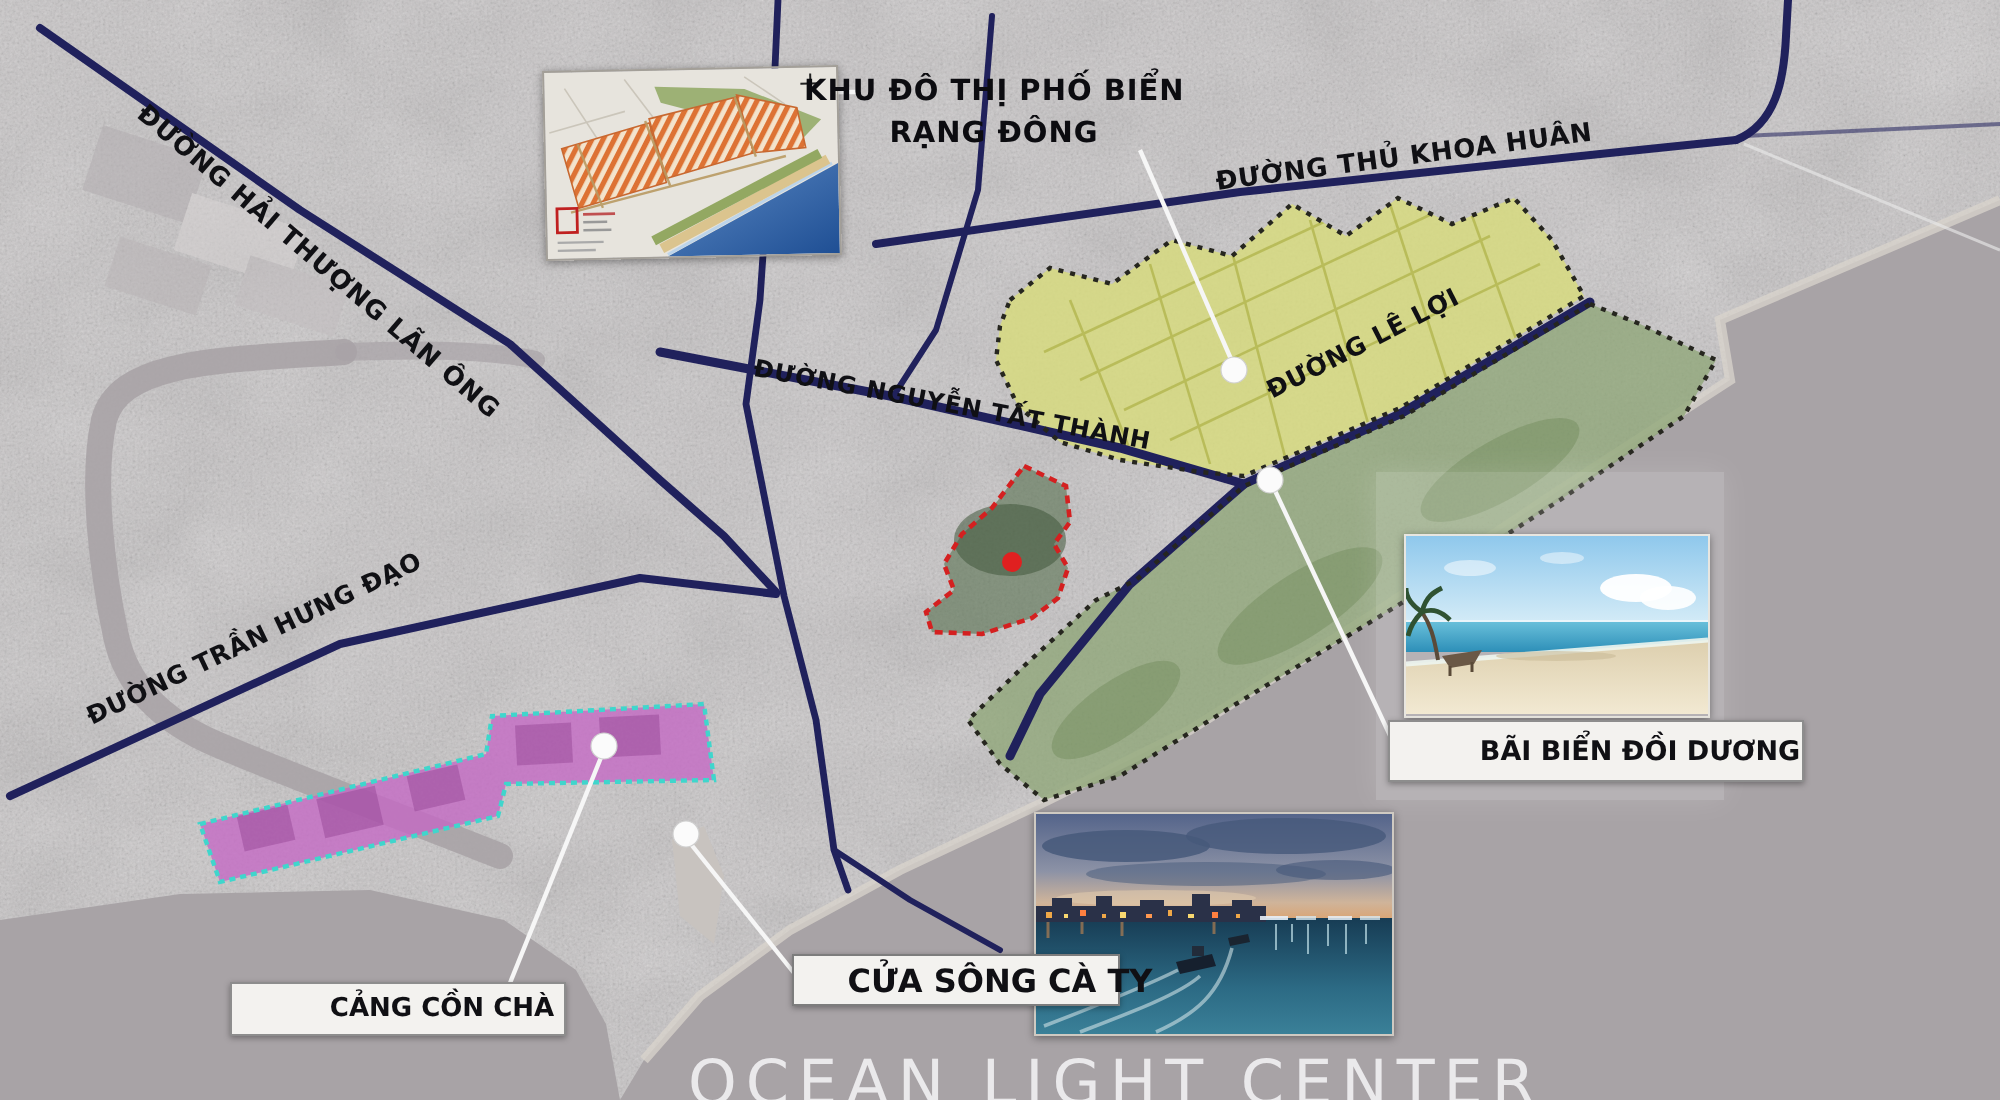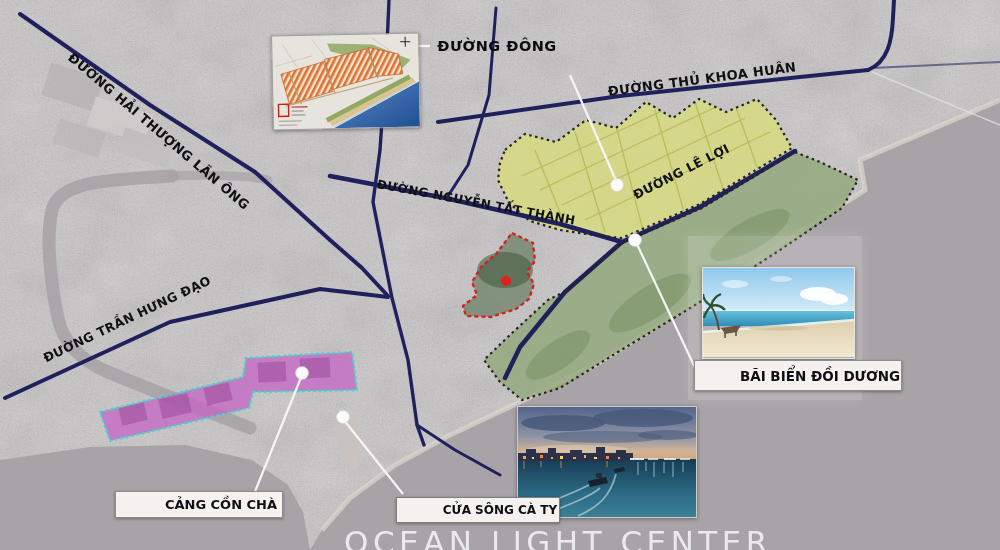--- a/index.html
+++ b/index.html
@@ -316,33 +316,34 @@
       <path d="M96,62 L106,60 L107,64 L97,66 Z" fill="#1a2430"></path>
     </g>
     <g stroke="#cfe2e6" stroke-width="1.8" fill="none" opacity="0.6">
       <path d="M4,106 C30,96 55,86 71,78"></path>
       <path d="M22,109 C48,99 72,90 82,81"></path>
       <path d="M60,109 C80,100 92,90 98,67"></path>
     </g>
   </svg>
 
   <div class="project-label">
-    <div>ĐƯỜNG ĐÔNG</div>
+    <div>KHU ĐÔ THỊ PHỐ BIỂN</div>
+    <div>RẠNG ĐÔNG</div>
   </div>
 
   <div class="road-label" style="left:70px;top:48px;font-size:13px;transform:rotate(40.5deg)">ĐƯỜNG HẢI THƯỢNG LÃN ÔNG</div>
 
   <div class="road-label" style="left:608px;top:84px;font-size:13px;transform:rotate(-7.5deg)">ĐƯỜNG THỦ KHOA HUÂN</div>
 
   <div class="road-label" style="left:377px;top:177px;font-size:12px;transform:rotate(10.5deg)">ĐƯỜNG NGUYỄN TẤT THÀNH</div>
 
   <div class="road-label" style="left:634px;top:188px;font-size:12.5px;transform:rotate(-27deg)">ĐƯỜNG LÊ LỢI</div>
 
   <div class="road-label" style="left:44px;top:351px;font-size:12.5px;transform:rotate(-25.5deg)">ĐƯỜNG TRẦN HƯNG ĐẠO</div>
 
   <div class="callout-box" style="left:694px;top:360px;width:162px;height:29px;font-size:13.5px">BÃI BIỂN ĐỒI DƯƠNG</div>
 
   <div class="callout-box" style="left:115px;top:491px;width:122px;height:25px;font-size:13px">CẢNG CỒN CHÀ</div>
 
-  <div class="callout-box" style="left:396px;top:497px;width:118px;height:24px;font-size:12px;border:1.5px solid #7d7d7d">CỬA SÔNG CÀ TY</div>
+  <div class="callout-box" style="left:396px;top:477px;width:118px;height:24px;font-size:16px;border:1.5px solid #7d7d7d">CỬA SÔNG CÀ TY</div>
 
   <div class="watermark">OCEAN LIGHT CENTER</div>
 </div>
 
 </body></html>

